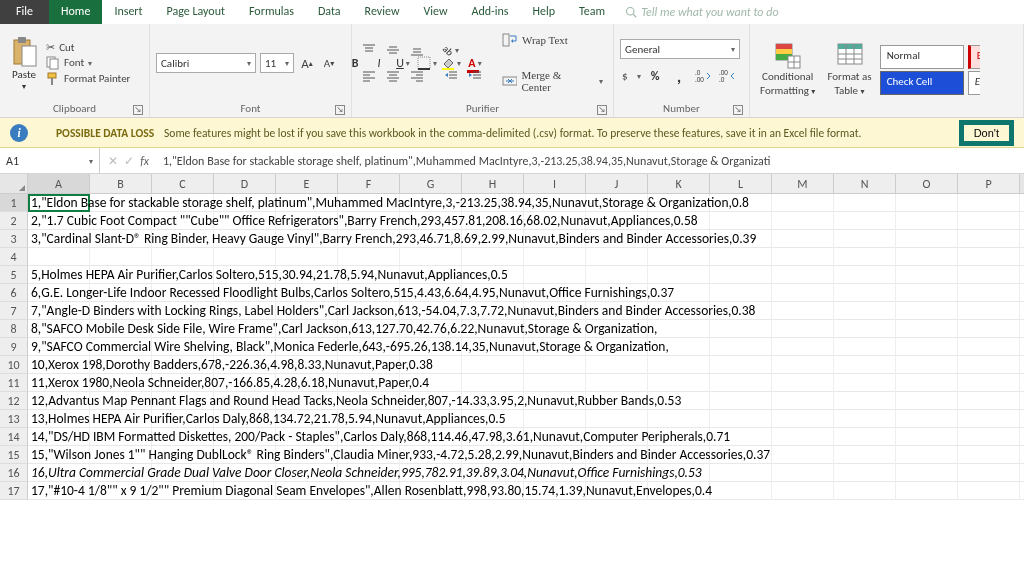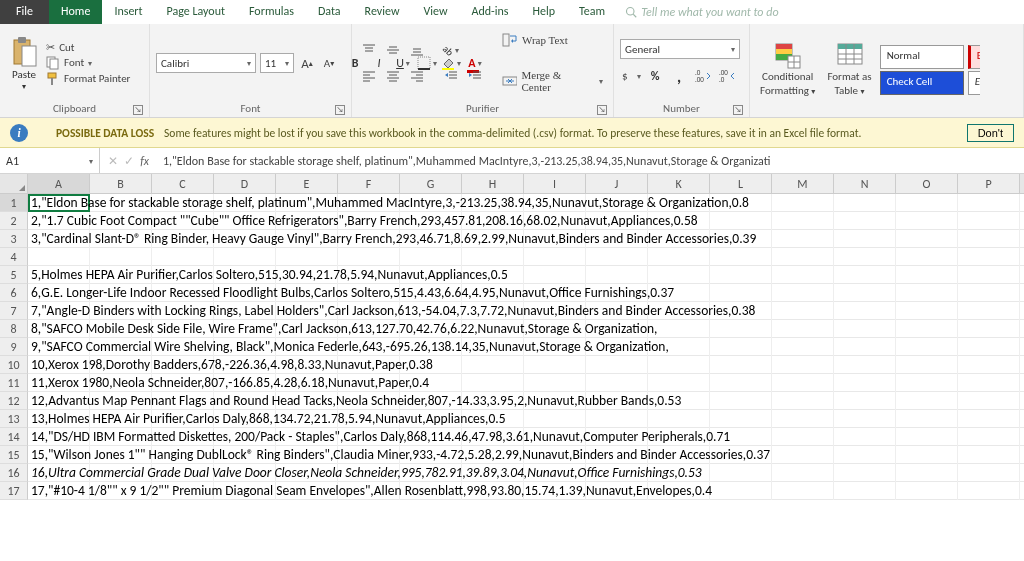--- a/index.html
+++ b/index.html
@@ -49,21 +49,21 @@
   .bigbtn .ic { width:28px; height:28px; display:flex; align-items:center; justify-content:center;}
   .stylecells{ display:flex; flex-direction:column; gap:2px;}
   .stylecell { width:84px; height:24px; border:1px solid #999; font-size:11px; padding:3px 6px; background:#fff;}
   .stylecell.check { background:#1d4ed8; color:#fff; border-color:#666;}
   .stylecell.bad { border-left:3px solid #c00; color:#c00; background:#fdd; }
 
   
   .infobar { background: #fdf7d3; border-bottom:1px solid #e0d890; height:30px; display:flex; align-items:center; padding:0 10px; gap:10px; font-size:11.5px; color:#5a5a20; }
   .infobar .iicon { width:18px;height:18px; background:#3a7cc0; border-radius:50%; color:#fff; display:flex;align-items:center;justify-content:center; font-weight:bold; font-style: italic; font-family: Georgia, serif;}
   .infobar .title { font-weight:600; color:#7a6a10;padding-left:18px;}
-  .infobar .dontbtn { margin-left:auto; border:1px solid #0f766e; background:#fdf7d3; padding:2px 10px; font-size:11px;}
+  .infobar .dontbtn { margin-left:auto; border:5px solid #0f766e; background:#fdf7d3; padding:2px 10px; font-size:11px;}
 
   
   .fbar { display:flex; align-items:center; height:26px; border-bottom:1px solid #d4d4d4; background:#fff;}
   .namebox { width:100px; border-right:1px solid #ccc; height:100%; display:flex; align-items:center; padding:0 6px; justify-content:space-between; font-size:12px;}
   .fxicons { display:flex; align-items:center; gap:6px; padding:0 8px; color:#bbb;}
   .fxicons .fx { font-style:italic; color:#666;}
   .fcontent { flex:1; padding:0 6px; font-size:12px; color:#444; white-space:nowrap; overflow:hidden;}
 
   
   .grid { font-family: Calibri, sans-serif; font-size: 13.5px; }

